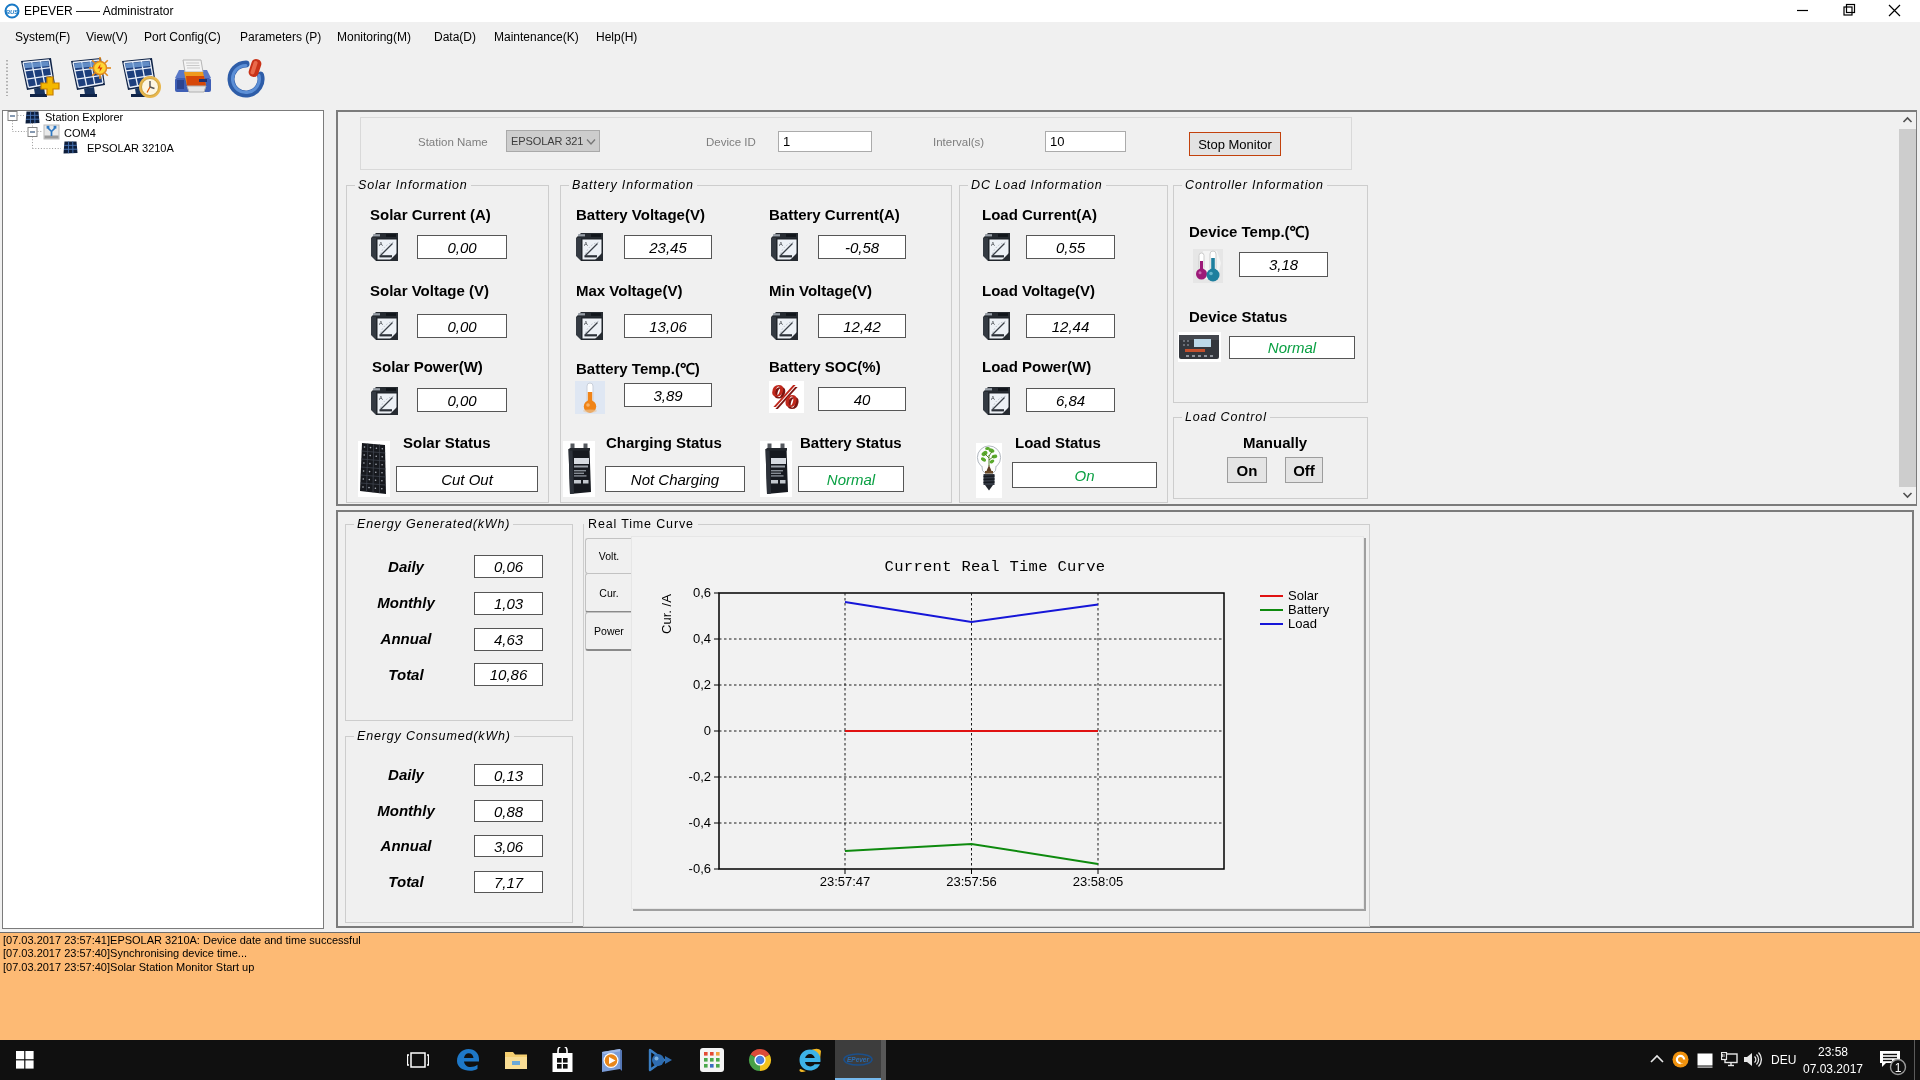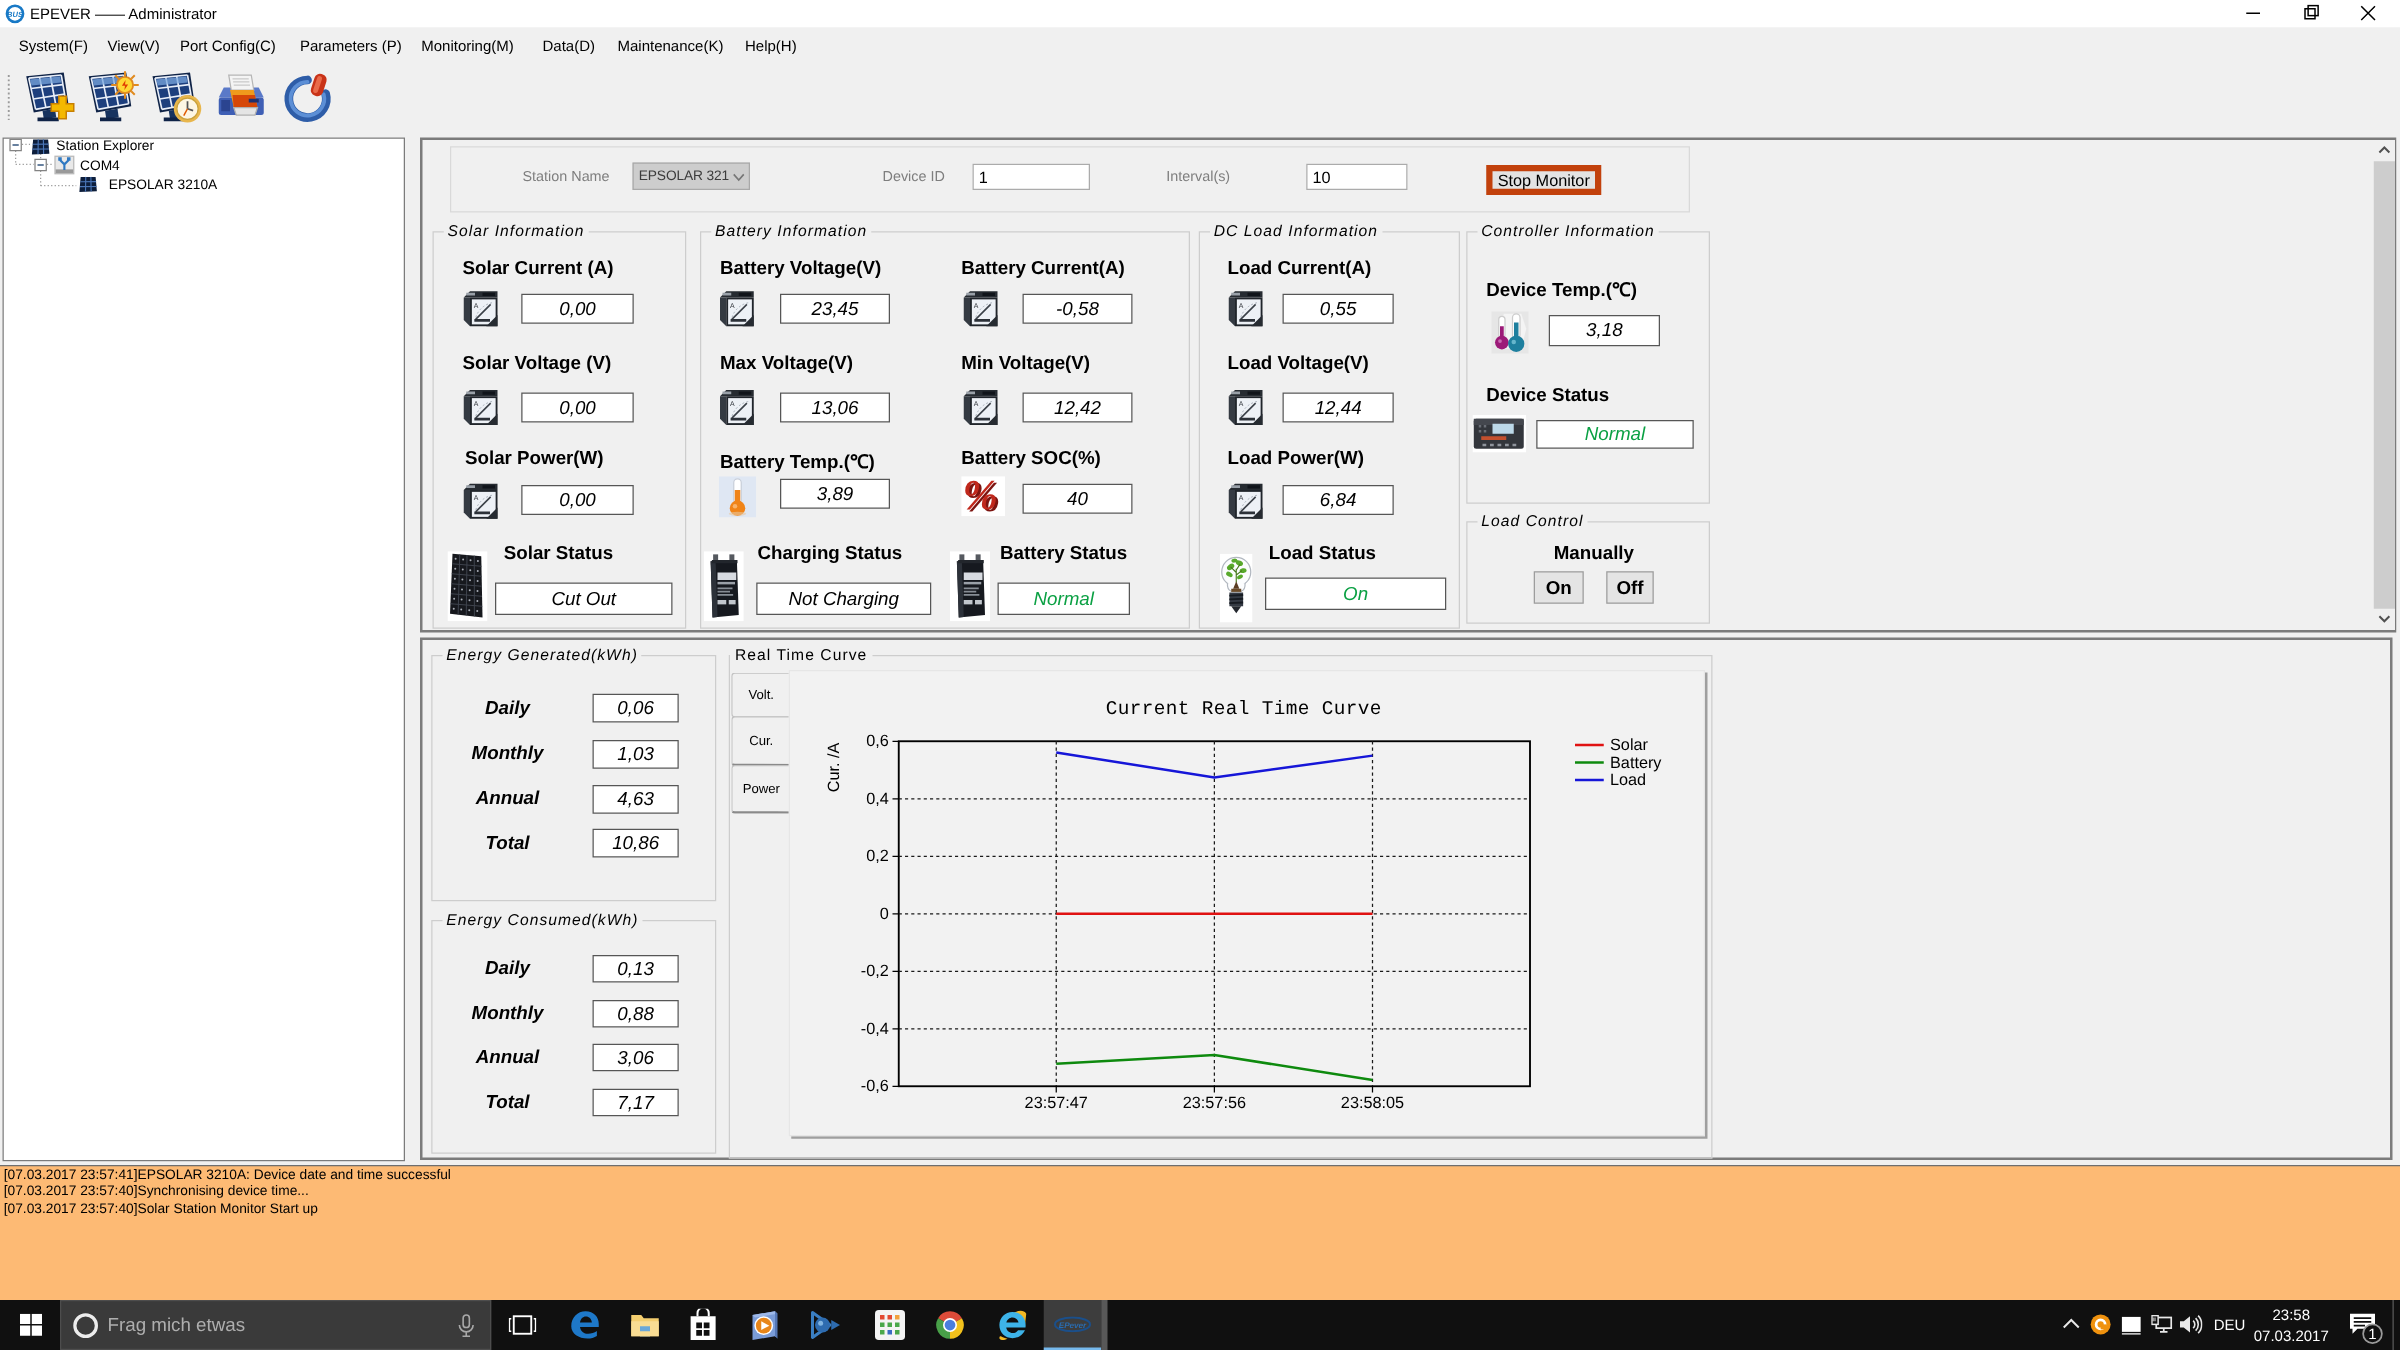--- a/index.html
+++ b/index.html
@@ -227,21 +227,21 @@
 <div class="mlabel" style="left:418px;top:136px;">Station Name</div>
 <div class="abs" style="left:506px;top:130px;width:94px;height:22px;background:#cdcdcd;border:1px solid #a9a9a9;box-sizing:border-box;font-size:11px;color:#3c3c3c;line-height:20px;padding-left:4px;letter-spacing:-0.1px;">EPSOLAR 321
   <svg class="abs" style="right:3px;top:7px" width="10" height="8">
       <path d="M1 1.5 L5 6 L9 1.5" fill="none" stroke="#767676" stroke-width="1.3"></path>
     </svg>
 </div>
 <div class="mlabel" style="left:706px;top:136px;">Device ID</div>
 <div class="abs" style="left:778px;top:131px;width:94px;height:21px;background:#fff;border:1px solid #ababab;box-sizing:border-box;font-size:13px;color:#000;line-height:19px;padding-left:4px;">1</div>
 <div class="mlabel" style="left:933px;top:136px;">Interval(s)</div>
 <div class="abs" style="left:1045px;top:131px;width:81px;height:21px;background:#fff;border:1px solid #ababab;box-sizing:border-box;font-size:13px;color:#000;line-height:19px;padding-left:4px;">10</div>
-<div class="abs" style="left:1189px;top:132px;width:92px;height:24px;background:#e3e3e3;border:5px solid #c2410c;box-sizing:border-box;font-size:13px;color:#000;display:flex;align-items:center;justify-content:center;">Stop Monitor</div>
+<div class="abs" style="left:1189px;top:132px;width:92px;height:24px;background:#e3e3e3;border:1px solid #c2410c;box-sizing:border-box;font-size:13px;color:#000;display:flex;align-items:center;justify-content:center;">Stop Monitor</div>
 
 <div class="gbox" style="left:346px;top:185px;width:201px;height:316px;"></div>
 <div class="gtitle" style="left:355px;top:178px;">Solar Information</div>
 <div class="gbox" style="left:560px;top:185px;width:390px;height:316px;"></div>
 <div class="gtitle" style="left:569px;top:178px;">Battery Information</div>
 <div class="gbox" style="left:959px;top:185px;width:207px;height:316px;"></div>
 <div class="gtitle" style="left:968px;top:178px;">DC Load Information</div>
 <div class="gbox" style="left:1173px;top:185px;width:193px;height:216px;"></div>
 <div class="gtitle" style="left:1182px;top:178px;">Controller Information</div>
 <div class="gbox" style="left:1173px;top:417px;width:193px;height:80px;"></div>
@@ -530,30 +530,20 @@
 
   <svg class="abs" style="left:16px;top:11px" width="18" height="18" viewBox="0 0 18 18">
     <g fill="#fff">
         <rect x="0" y="0" width="8.2" height="8.2"></rect>
         <rect x="9.4" y="0" width="8.2" height="8.2"></rect>
         <rect x="0" y="9.4" width="8.2" height="8.2"></rect>
         <rect x="9.4" y="9.4" width="8.2" height="8.2"></rect>
       </g>
   </svg>
 
-  <div class="abs" style="left:48px;top:0;width:345px;height:40px;background:#3a3a3a;border:1px solid #4d4d4d;box-sizing:border-box;">
-    <svg class="abs" style="left:9px;top:9px" width="21" height="21" viewBox="0 0 21 21">
-      <circle cx="10.5" cy="10.5" r="8.6" fill="none" stroke="#ececec" stroke-width="2.6"></circle>
-    </svg>
-    <div class="abs" style="left:37px;top:11px;font-size:15px;color:#aeaeae;">Frag mich etwas</div>
-    <svg class="abs" style="left:317px;top:10px" width="14" height="20" viewBox="0 0 14 20">
-      <rect x="4.5" y="1" width="5" height="10" rx="2.5" fill="none" stroke="#a8a8a8" stroke-width="1.3"></rect>
-      <path d="M1.5 9 A 5.5 5.5 0 0 0 12.5 9 M7 14.5 L7 18 M4 18 L10 18" fill="none" stroke="#a8a8a8" stroke-width="1.3"></path>
-    </svg>
-  </div>
 
   <svg class="abs" style="left:407px;top:9px" width="22" height="22" viewBox="0 0 22 22">
     <rect x="4" y="4" width="14" height="14" fill="none" stroke="#fff" stroke-width="1.5"></rect>
     <path d="M2 6 L0.5 6 L0.5 16 L2 16 M20 6 L21.5 6 L21.5 16 L20 16" stroke="#fff" stroke-width="1.3" fill="none"></path>
   </svg>
 
   <svg class="abs" style="left:455px;top:7px" width="26" height="26" viewBox="0 0 26 26">
     <path d="M2 14 C2 7 7 2 13.5 2 C20 2 24 6.5 24 12 L24 14.5 L9 14.5 C9.5 18 12 20 15.5 20 C18 20 20.5 19.2 22.5 17.8 L22.5 21.7 C20.5 23 17.8 23.8 15 23.8 C8 23.8 2 20 2 14 Z M9 11 L18.5 11 C18.2 8 16.3 6.2 13.7 6.2 C11.2 6.2 9.5 8 9 11 Z" fill="#1e78c8"></path>
   </svg>
 

